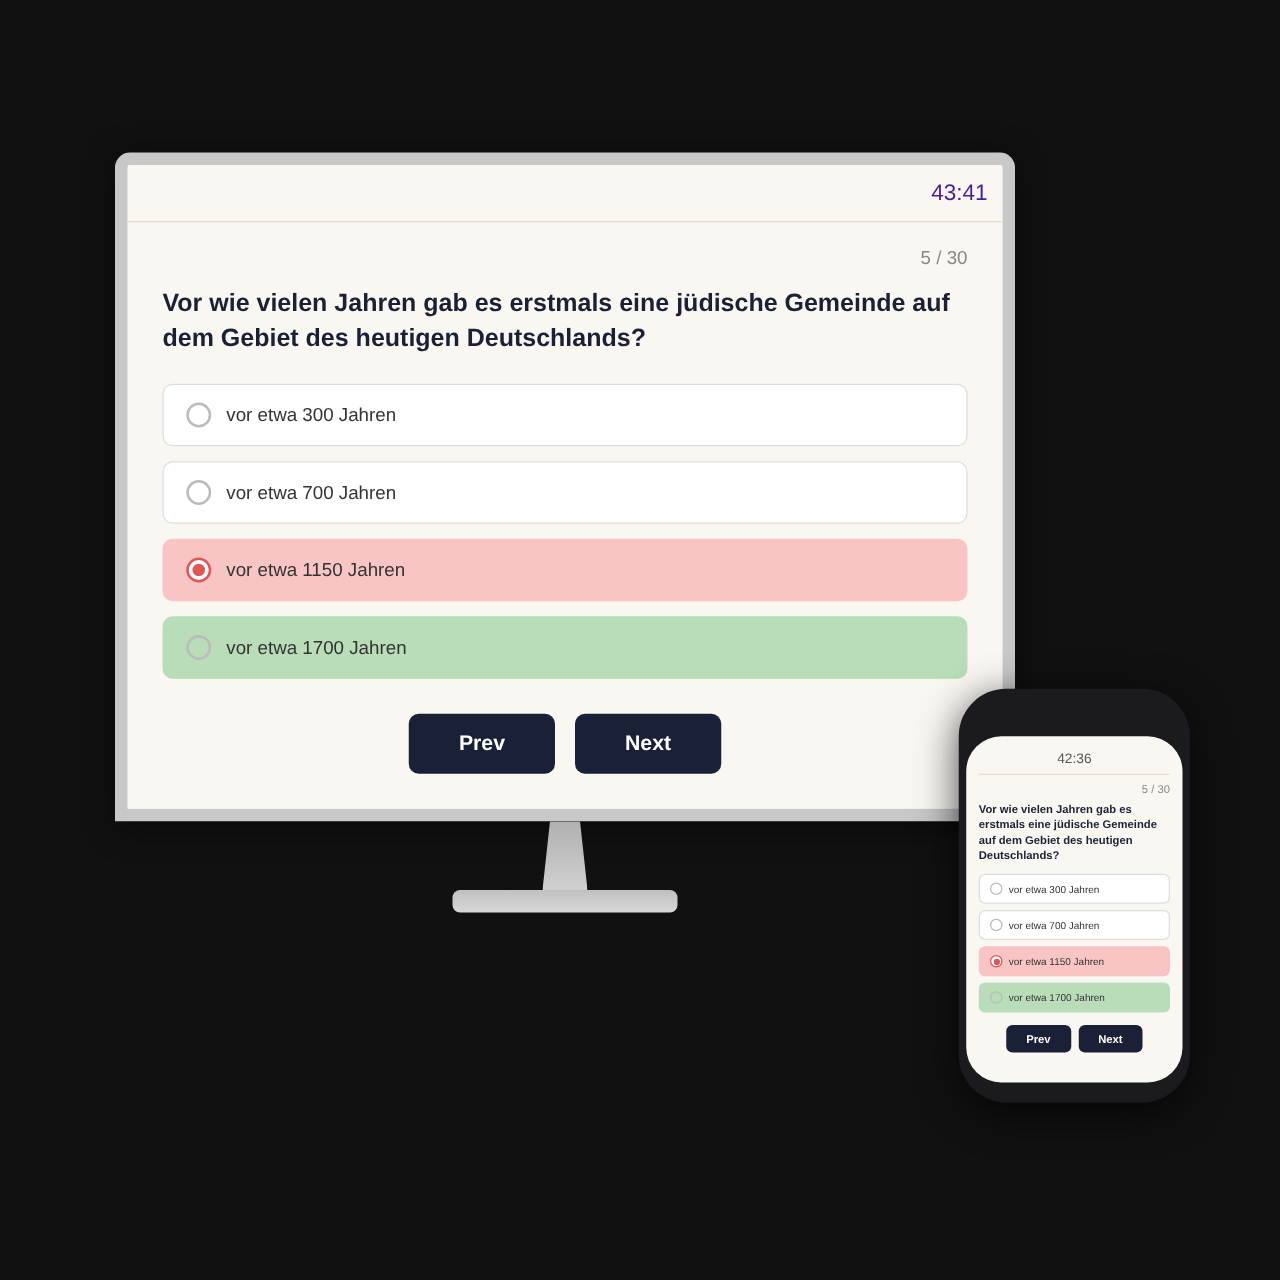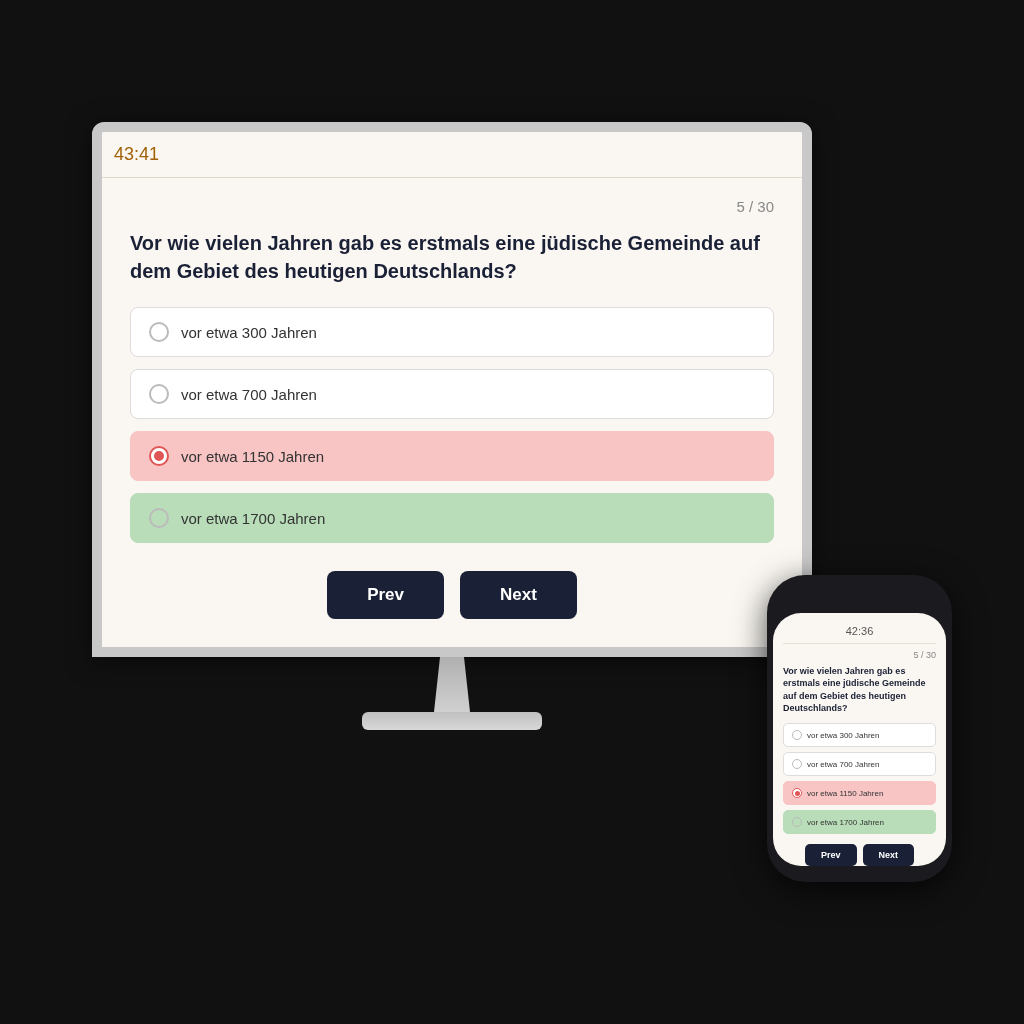--- a/index.html
+++ b/index.html
@@ -35,24 +35,24 @@
     .monitor-screen {
       background: #f5f0e8;
       border-radius: 12px 12px 0 0;
       border: 10px solid #c8c8c8;
       box-shadow: 0 4px 24px rgba(0,0,0,0.5);
       padding: 0;
       overflow: hidden;
     }
 
     .monitor-timer {
-      text-align: left;
+      text-align: right;
       padding: 12px;
       font-size: 18px;
-      color: #a16207;
+      color: #4c1d95;
       border-bottom: 1px solid #e0d8cc;
       background: #faf7f2;
     }
 
     .monitor-content {
       background: #faf7f2;
       padding: 20px 28px 28px;
     }
 
     .question-counter {
@@ -185,21 +185,21 @@
       border-radius: 0 0 14px 14px;
       margin: 0 auto 6px;
       position: relative;
       z-index: 2;
     }
 
     .phone-screen {
       background: #faf7f2;
       border-radius: 28px;
       overflow: hidden;
-      padding: 8px 10px 0;
+      padding: 8px 10px 24px;
     }
 
     .phone-timer {
       text-align: center;
       font-size: 11px;
       color: #555;
       padding: 4px 0 6px;
       border-bottom: 1px solid #e8e0d4;
       margin-bottom: 6px;
     }

